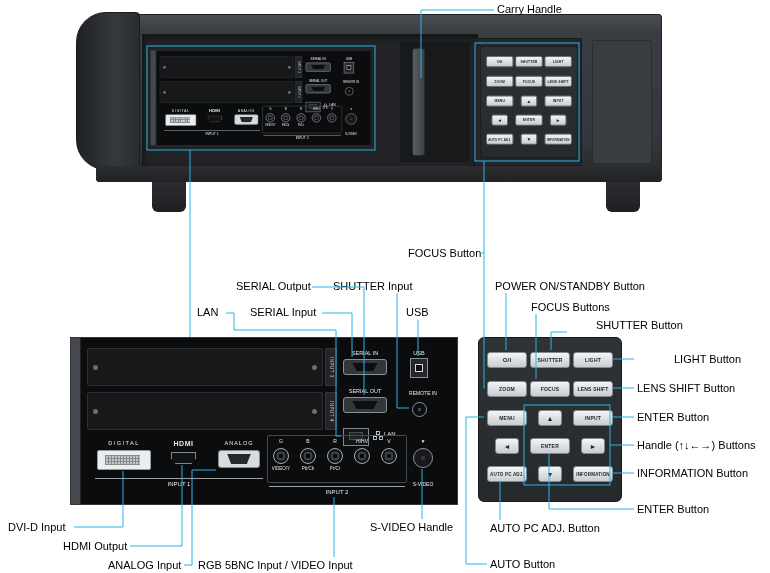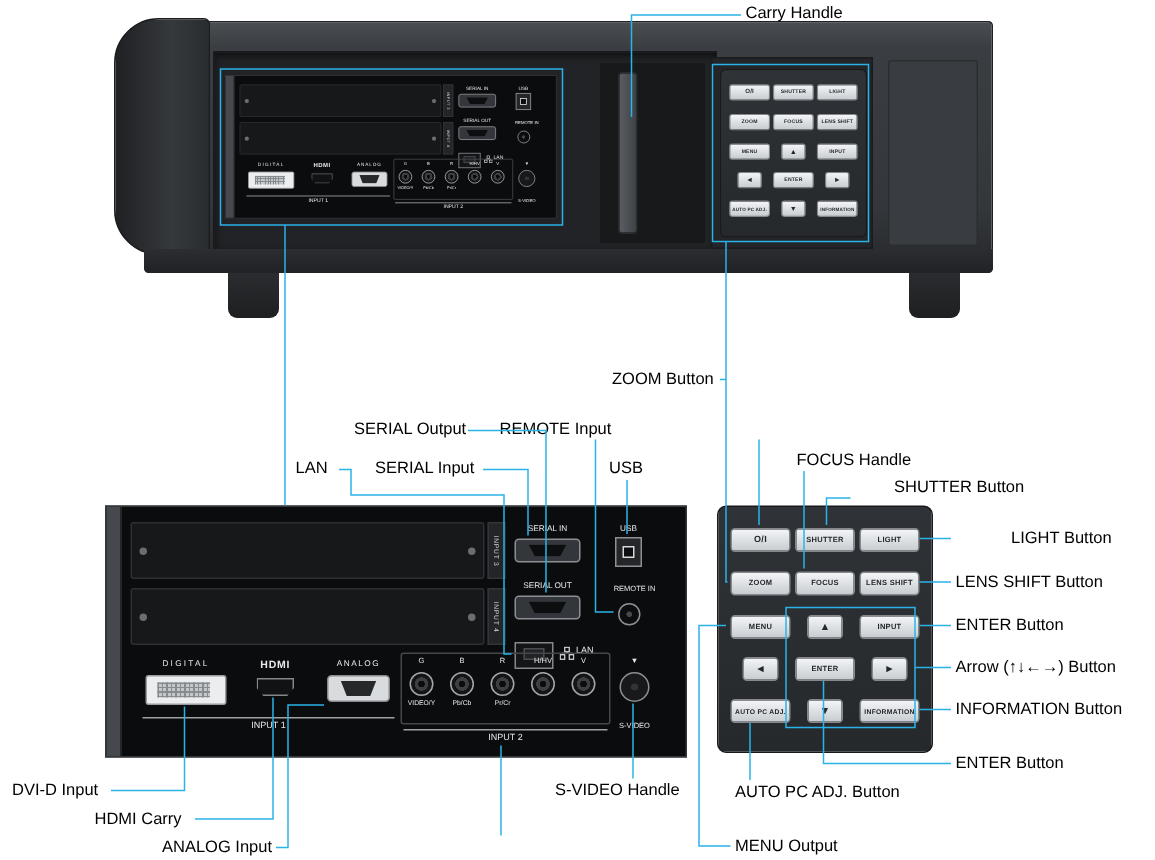--- a/index.html
+++ b/index.html
@@ -172,36 +172,38 @@
       <div class="cbtn arrow" style="left:59px;top:128px;width:24px">▼</div>
       <div class="cbtn small" style="left:94px;top:128px;width:40px">INFORMATION</div>
     </div>
       </div>
   </div>
 
   <div class="lbl" style="left:497px;top:3px">Carry Handle</div>
   <div class="lbl" style="left:236px;top:280px">SERIAL Output</div>
   <div class="lbl" style="left:197px;top:306px">LAN</div>
   <div class="lbl" style="left:250px;top:306px">SERIAL Input</div>
-  <div class="lbl" style="left:333px;top:280px">REMOTE Input</div>
+  <div class="lbl" style="left:333px;top:280px">SHUTTER Input</div>
   <div class="lbl" style="left:406px;top:306px">USB</div>
-  <div class="lbl" style="left:408px;top:247px">ZOOM Button</div>
-  <div class="lbl" style="left:531px;top:301px">FOCUS Handle</div>
+  <div class="lbl" style="left:408px;top:247px">FOCUS Button</div>
+  <div class="lbl" style="left:495px;top:280px">POWER ON/STANDBY Button</div>
+  <div class="lbl" style="left:531px;top:301px">FOCUS Buttons</div>
   <div class="lbl" style="left:596px;top:319px">SHUTTER Button</div>
   <div class="lbl" style="left:674px;top:353px">LIGHT Button</div>
   <div class="lbl" style="left:637px;top:382px">LENS SHIFT Button</div>
   <div class="lbl" style="left:637px;top:411px">ENTER Button</div>
-  <div class="lbl" style="left:637px;top:439px">Arrow (↑↓←→) Button</div>
+  <div class="lbl" style="left:637px;top:439px">Handle (↑↓←→) Buttons</div>
   <div class="lbl" style="left:637px;top:467px">INFORMATION Button</div>
   <div class="lbl" style="left:637px;top:503px">ENTER Button</div>
   <div class="lbl" style="left:490px;top:522px">AUTO PC ADJ. Button</div>
-  <div class="lbl" style="left:490px;top:558px">MENU Output</div>
+  <div class="lbl" style="left:490px;top:558px">AUTO Button</div>
   <div class="lbl" style="left:8px;top:521px">DVI-D Input</div>
-  <div class="lbl" style="left:63px;top:540px">HDMI Carry</div>
+  <div class="lbl" style="left:63px;top:540px">HDMI Output</div>
   <div class="lbl" style="left:108px;top:559px">ANALOG Input</div>
+  <div class="lbl" style="left:198px;top:559px">RGB 5BNC Input / VIDEO Input</div>
   <div class="lbl" style="left:370px;top:521px">S-VIDEO Handle</div>
 
   <div class="abs" style="left:70px;top:337px">
     <div id="terminal-panel" class="tpanel">
       <div class="flange"></div>
 
       <div class="slot" style="top:10px">
         <span class="screw" style="left:5px"></span>
         <span class="screw" style="right:5px"></span>
       </div>

